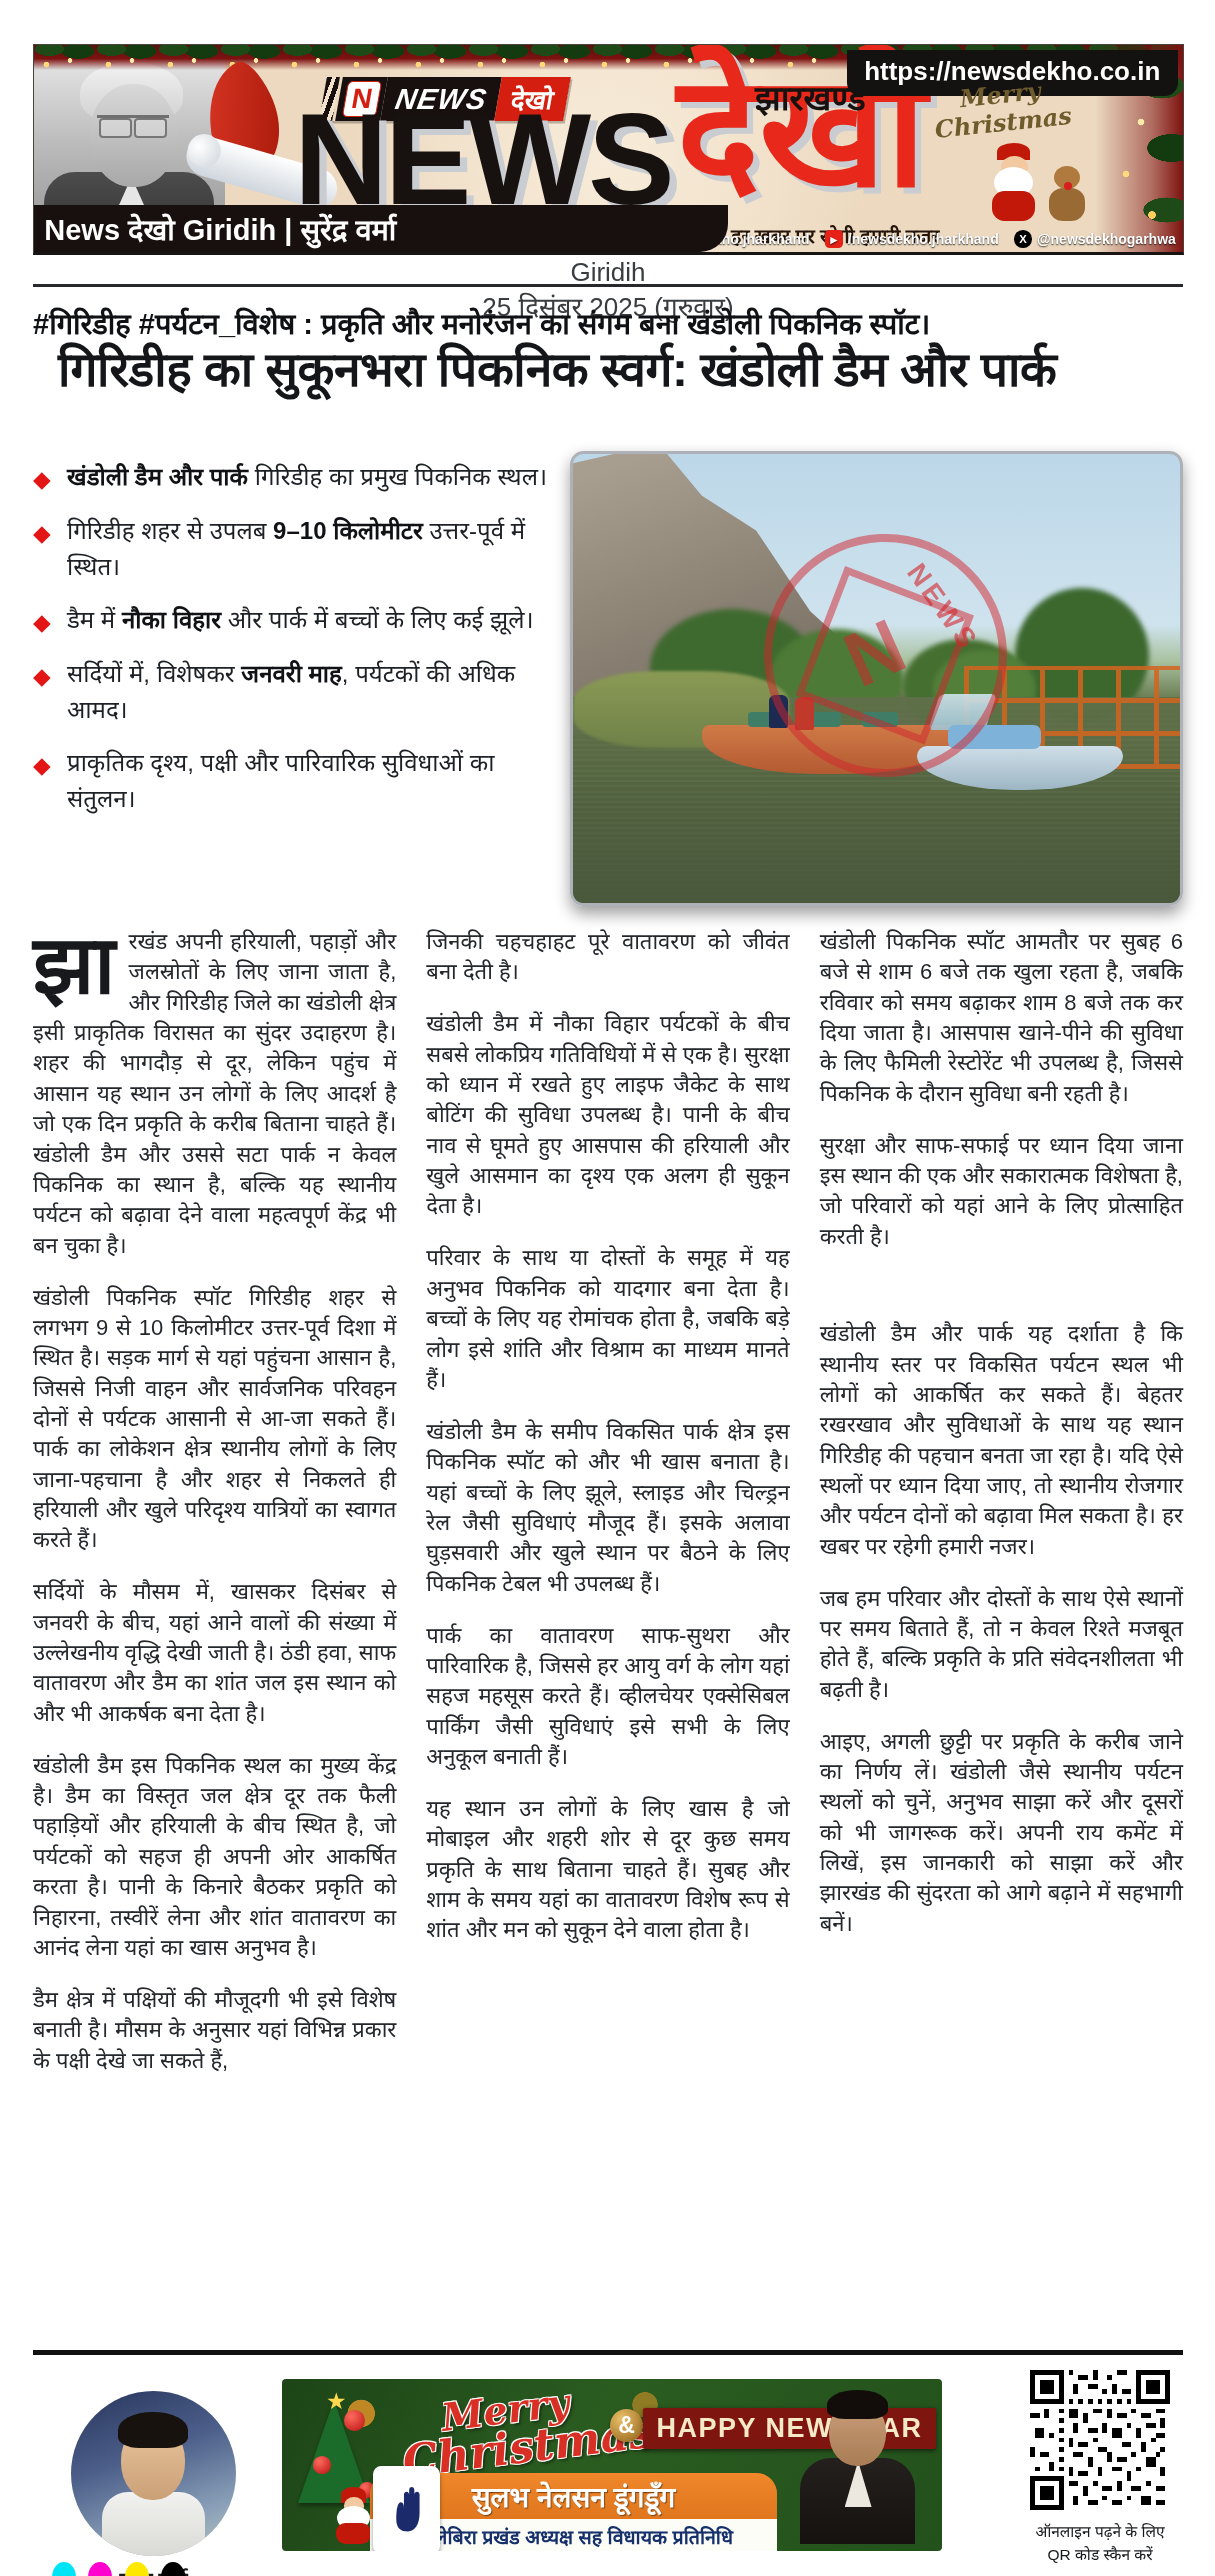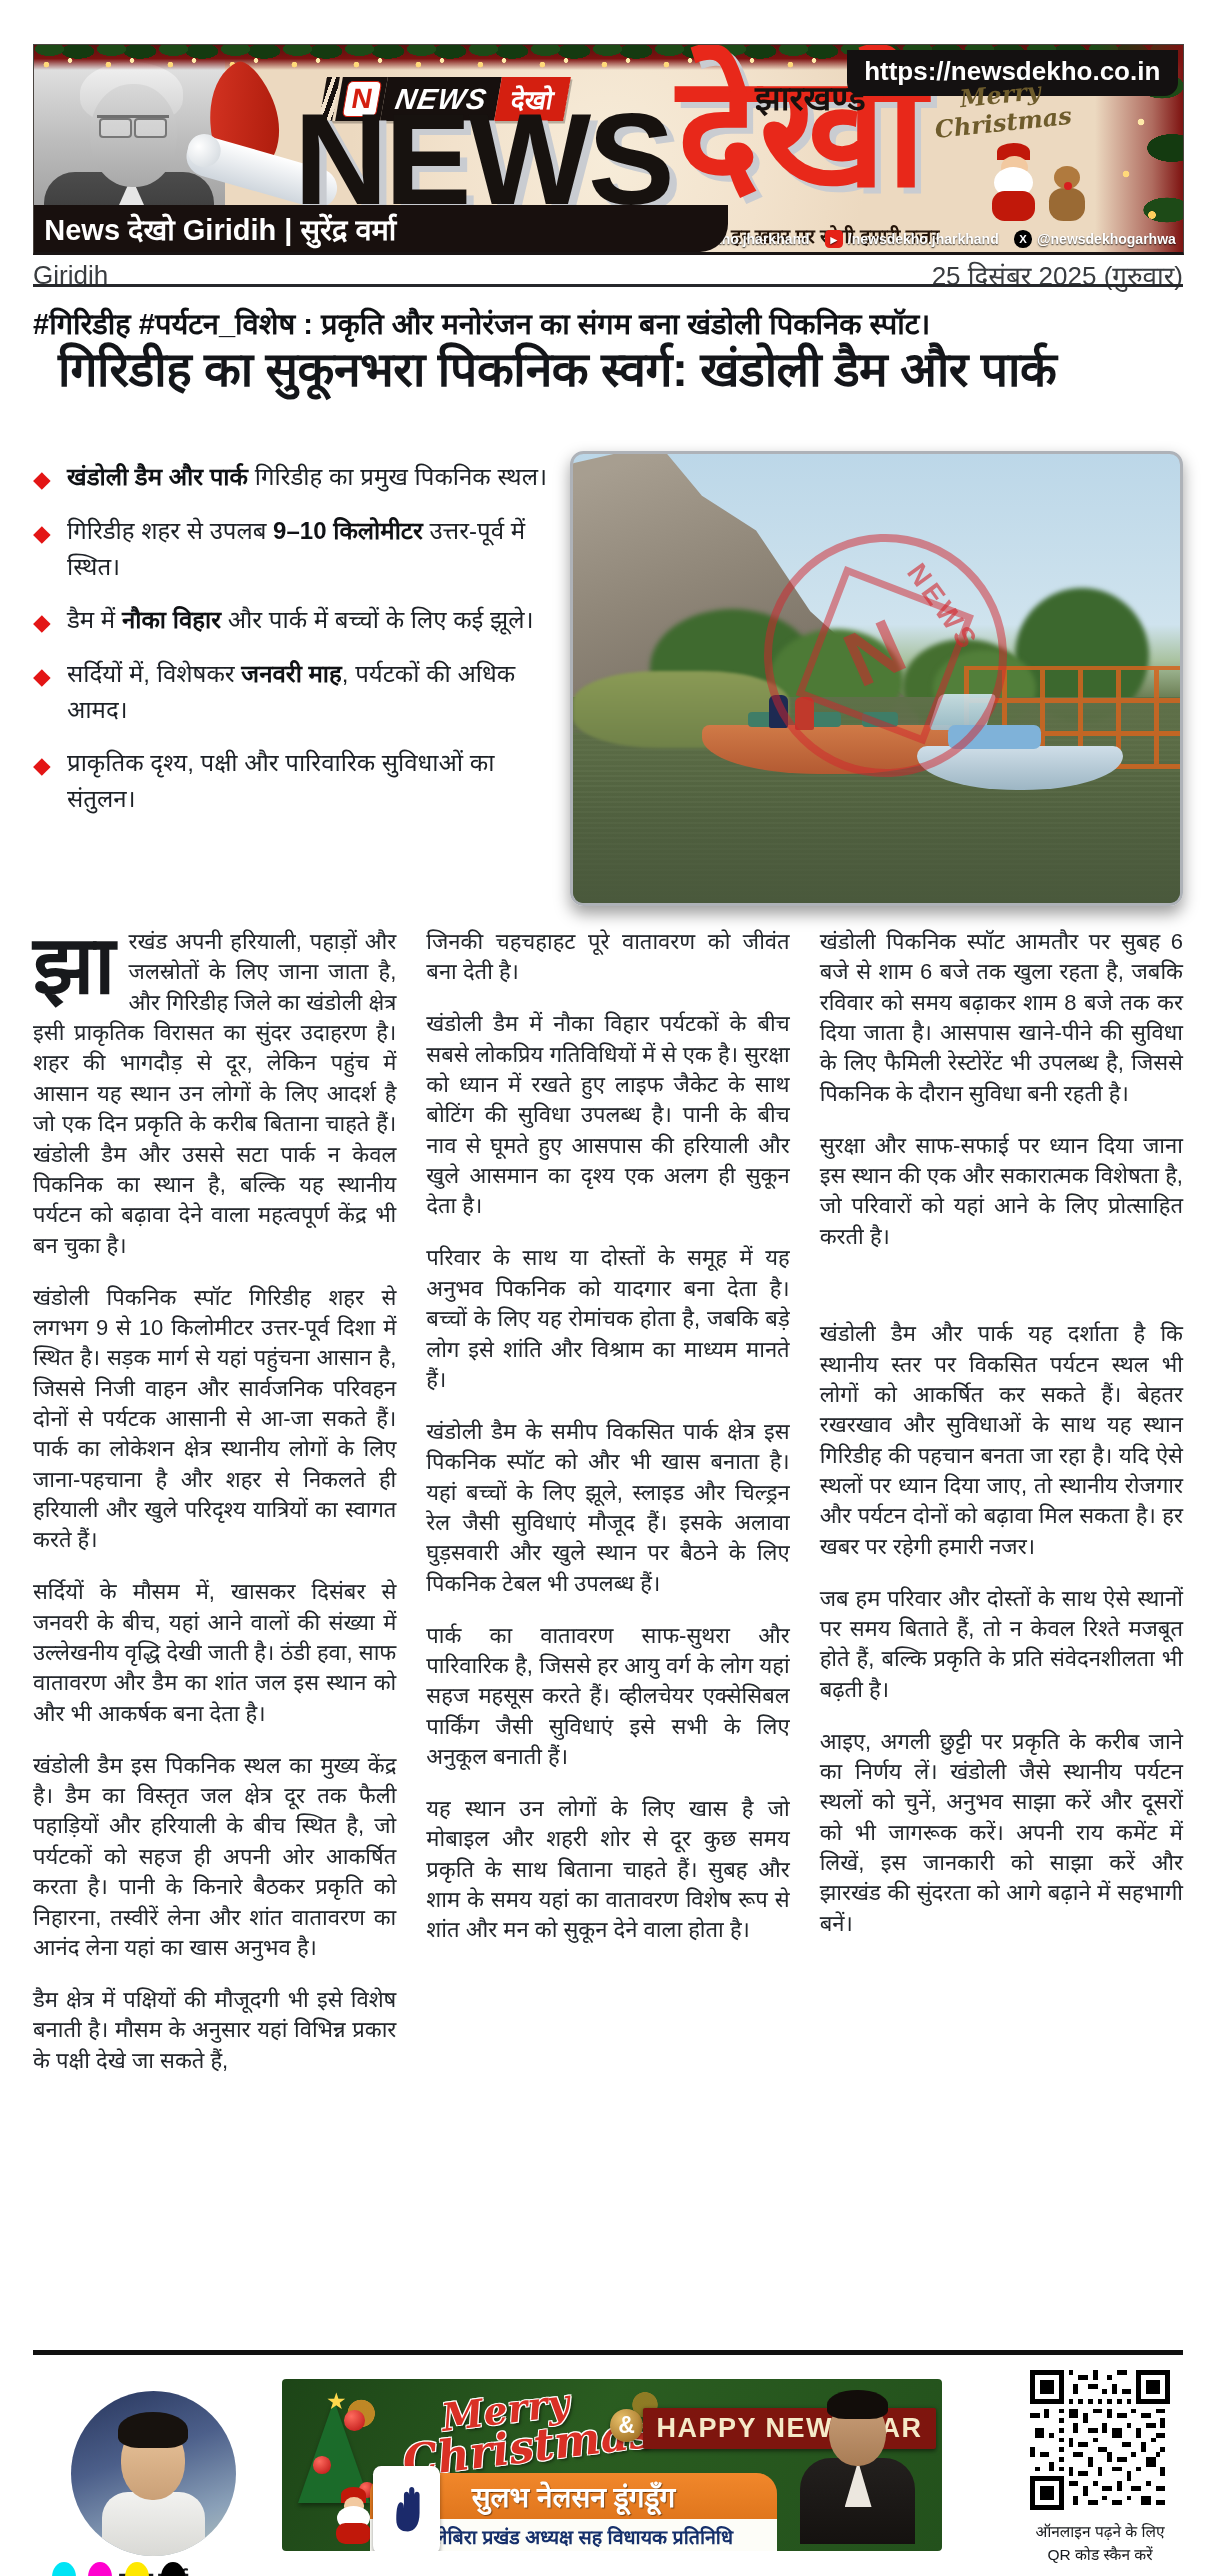--- a/index.html
+++ b/index.html
@@ -98,21 +98,21 @@
   .sicon.fb{background:#1877f2;border-radius:50%;}
   .sicon.yt{background:#e62117;border-radius:4.6px;font-size:9.3px;}
   .sicon.x{background:#000;border-radius:50%;}
 
   .bureau{position:absolute;left:0;bottom:0;width:694px;height:47px;background:#18100e;
       border-radius:0 0 28px 0;display:flex;align-items:center;padding-left:10.3px;box-sizing:border-box;}
   .bureau span{color:#fff;font-size:29px;font-weight:bold;}
 
   
   .metarow{position:absolute;left:33px;top:257px;width:1150px;display:flex;justify-content:space-between;
-      align-items:center;font-size:26px;color:#3a3d40;}
+      align-items:center;font-size:26px;color:#3a3d40;flex-direction:column;}
   .rule1{position:absolute;left:33px;top:284px;width:1150px;height:2.6px;background:#26282b;}
 
   
   .hashline{position:absolute;left:33px;top:303px;width:1150px;font-size:29px;font-weight:800;color:#0f1114;}
   .bigtitle{position:absolute;left:33px;top:342px;width:1150px;font-size:48px;font-weight:900;
       letter-spacing:-0.5px;color:#14161a;line-height:1.15;margin-left:25px;}
 
   
   .intro{position:absolute;left:33px;top:451px;width:1150px;height:449px;}
   .bullets{position:absolute;left:0;top:8.2px;width:520px;}

